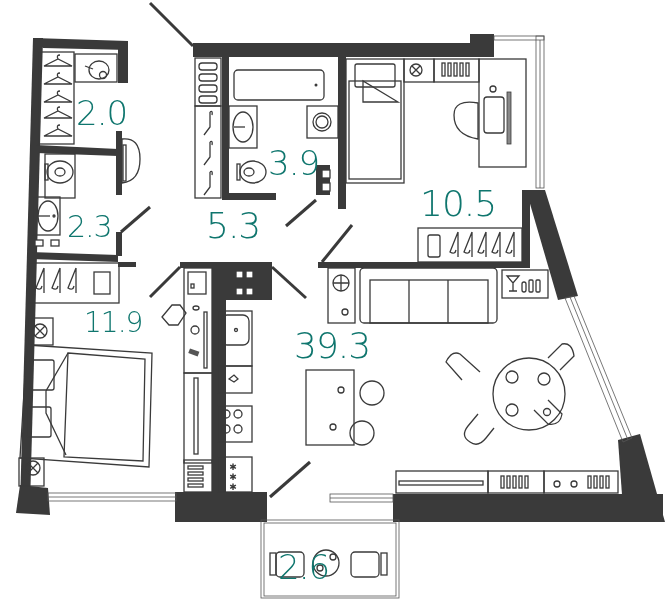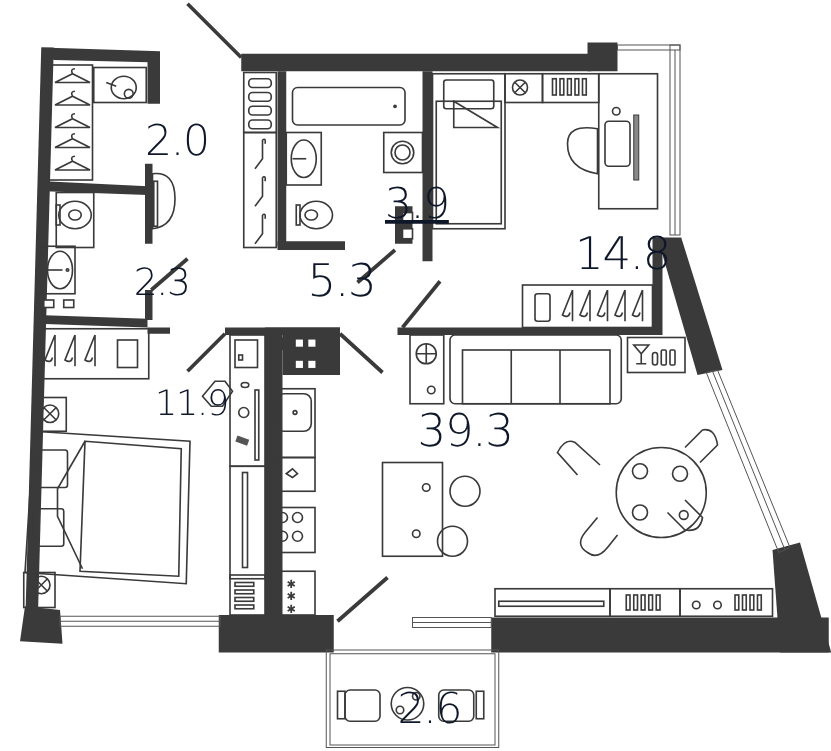--- a/index.html
+++ b/index.html
@@ -3,21 +3,21 @@
 <meta charset="utf-8">
 <style>
   html,body{margin:0;padding:0;background:#ffffff;}
   body{width:665px;height:601px;overflow:hidden;position:relative;font-family:"DejaVu Sans",sans-serif;}
   #plan{position:absolute;left:0;top:0;width:665px;height:601px;}
   .wall{fill:#3a3a3a;}
   .ln{fill:none;stroke:#3a3a3a;stroke-width:1.3;}
   .lnf{fill:#fff;stroke:#3a3a3a;stroke-width:1.3;}
   .thin{fill:none;stroke:#555;stroke-width:0.8;}
   .door{stroke:#3a3a3a;stroke-width:3;fill:none;}
-  .area{position:absolute;font-family:"DejaVu Sans",sans-serif;font-weight:300;color:#0f172a;letter-spacing:-1px;line-height:1;margin-left:40px;}
+  .area{position:absolute;font-family:"DejaVu Sans",sans-serif;font-weight:300;color:#0f766e;letter-spacing:-1px;line-height:1;}
 </style>
 </head>
 <body>
 
 <svg id="plan" viewBox="0 0 665 601" xmlns="http://www.w3.org/2000/svg">
 
   <g>
 
     <polygon class="wall" points="33,38 43,38 30,505 20,505"></polygon>
     <polygon class="wall" points="33,38 128,41 128,50 43,48"></polygon>
@@ -318,18 +318,18 @@
       </g>
     <g class="ln">
         <rect x="351" y="552" width="28" height="25" rx="4"></rect>
         <rect x="381" y="553" width="6" height="22"></rect>
       </g>
   </g>
 </svg>
 
 <div class="area" style="left:76px;top:96px;font-size:34px;">2.0</div>
 <div class="area" style="left:67px;top:212px;font-size:30px;">2.3</div>
-<div class="area" style="left:268px;top:146px;font-size:34px;text-decoration:underline;">3.9</div>
+<div class="area" style="left:268px;top:146px;font-size:34px;">3.9</div>
 <div class="area" style="left:206px;top:208px;font-size:36px;">5.3</div>
-<div class="area" style="left:420px;top:186px;font-size:36px;">14.8</div>
+<div class="area" style="left:420px;top:186px;font-size:36px;">10.5</div>
 <div class="area" style="left:84px;top:309px;font-size:28px;">11.9</div>
 <div class="area" style="left:294px;top:328px;font-size:36px;">39.3</div>
 <div class="area" style="left:278px;top:550px;font-size:34px;">2.6</div>
 
 </body></html>

